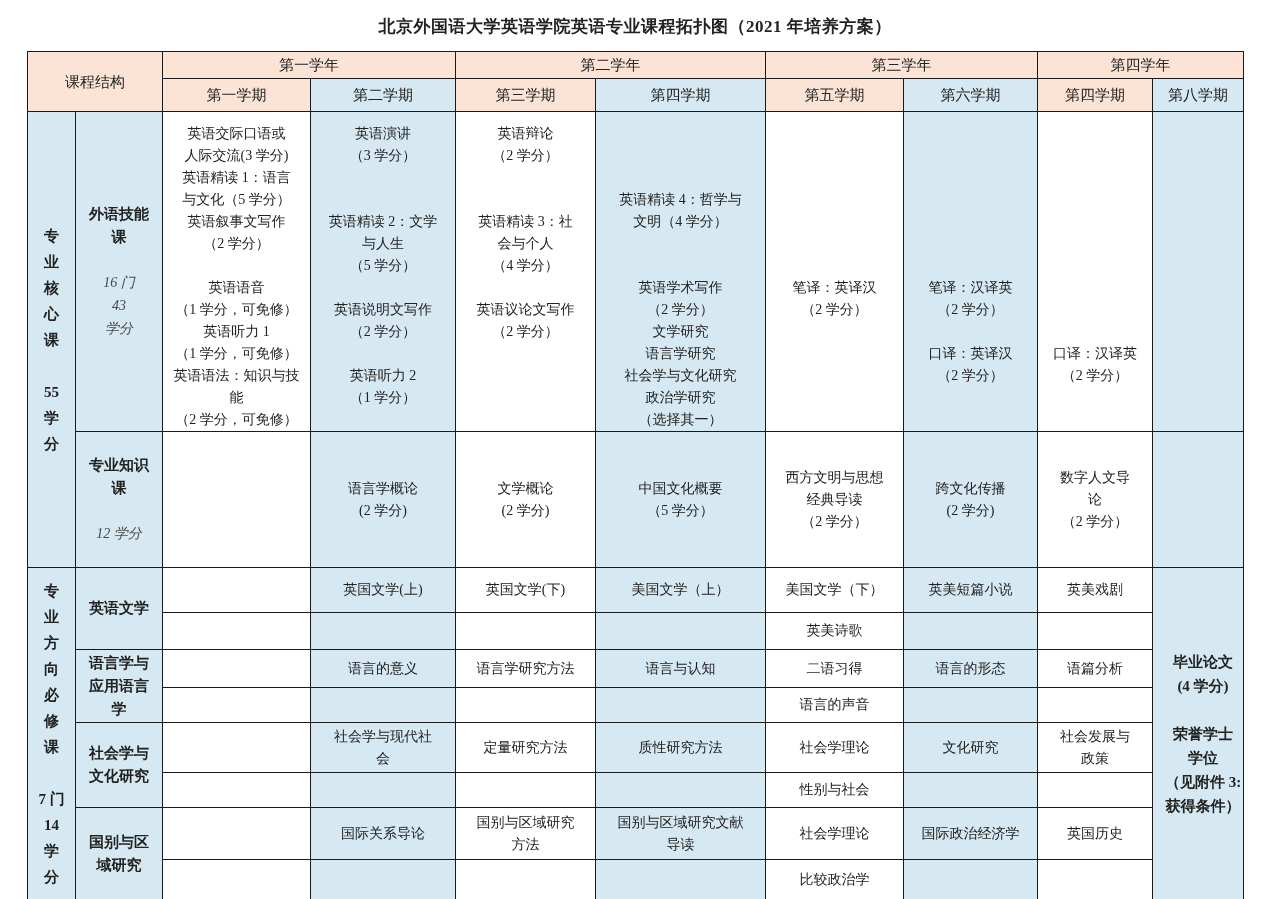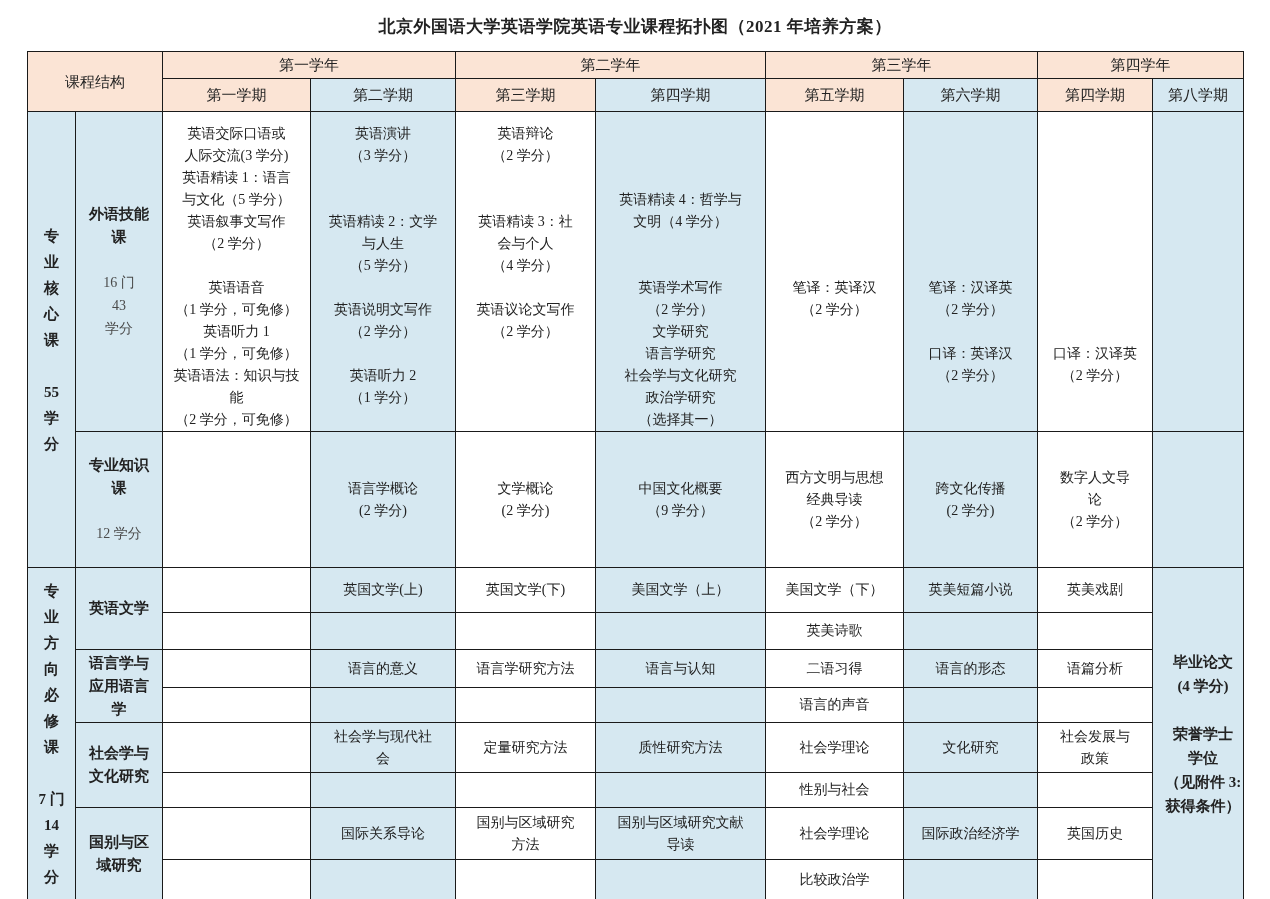--- a/index.html
+++ b/index.html
@@ -23,21 +23,21 @@
     text-align:center; vertical-align:middle;
     white-space:pre-line; overflow:hidden;
     font-size:14px; line-height:22px; padding:0 1px;
   }
   td.peach { background:var(--peach); }
   td.blue  { background:var(--blue); }
   td.hdr   { font-size:15px; line-height:20px; }
   td.vtop  { vertical-align:top; padding-top:11px; }
   .vlabel  { font-weight:bold; font-size:15px; line-height:26px; }
   .catlabel{ font-weight:bold; font-size:15px; line-height:23px; }
-  .subinfo { font-weight:normal; font-size:14px; line-height:23px; color:#4a4a4a; }
+  .subinfo { font-weight:normal; font-size:14px; line-height:23px; color:#4a4a4a;font-style:italic; }
   td.boldcell { font-weight:bold; font-size:15px; line-height:24px;padding-left:11px; }
   tr.h-year  { height:27px; }
   tr.h-sem   { height:33px; }
   tr.h-skills{ height:312px; }
   tr.h-know  { height:78px; }
   tr.h-b1{height:45px;} tr.h-b2{height:37px;margin-top:32px;}
   tr.h-b3{height:38px;} tr.h-b4{height:35px;}
   tr.h-b5{height:50px;} tr.h-b6{height:35px;margin-top:12px;}
   tr.h-b7{height:52px;} tr.h-b8{height:40px;margin-left:38px;}
 </style>
@@ -189,21 +189,21 @@
       <div class="catlabel">专业知识
 课</div>
       <div class="subinfo">12 学分</div>
     </td>
     <td></td>
     <td class="blue">语言学概论
 (2 学分)</td>
     <td>文学概论
 (2 学分)</td>
     <td class="blue">中国文化概要
-（9 学分）</td>
+（5 学分）</td>
     <td>西方文明与思想
 经典导读
 （2 学分）</td>
     <td class="blue">跨文化传播
 (2 学分)</td>
     <td>数字人文导
 论
 （2 学分）</td>
     <td class="blue"></td>
   </tr>

